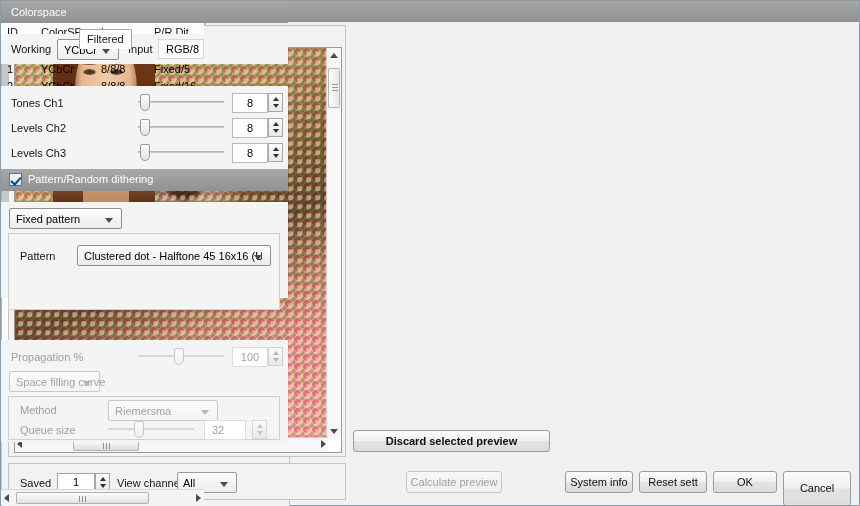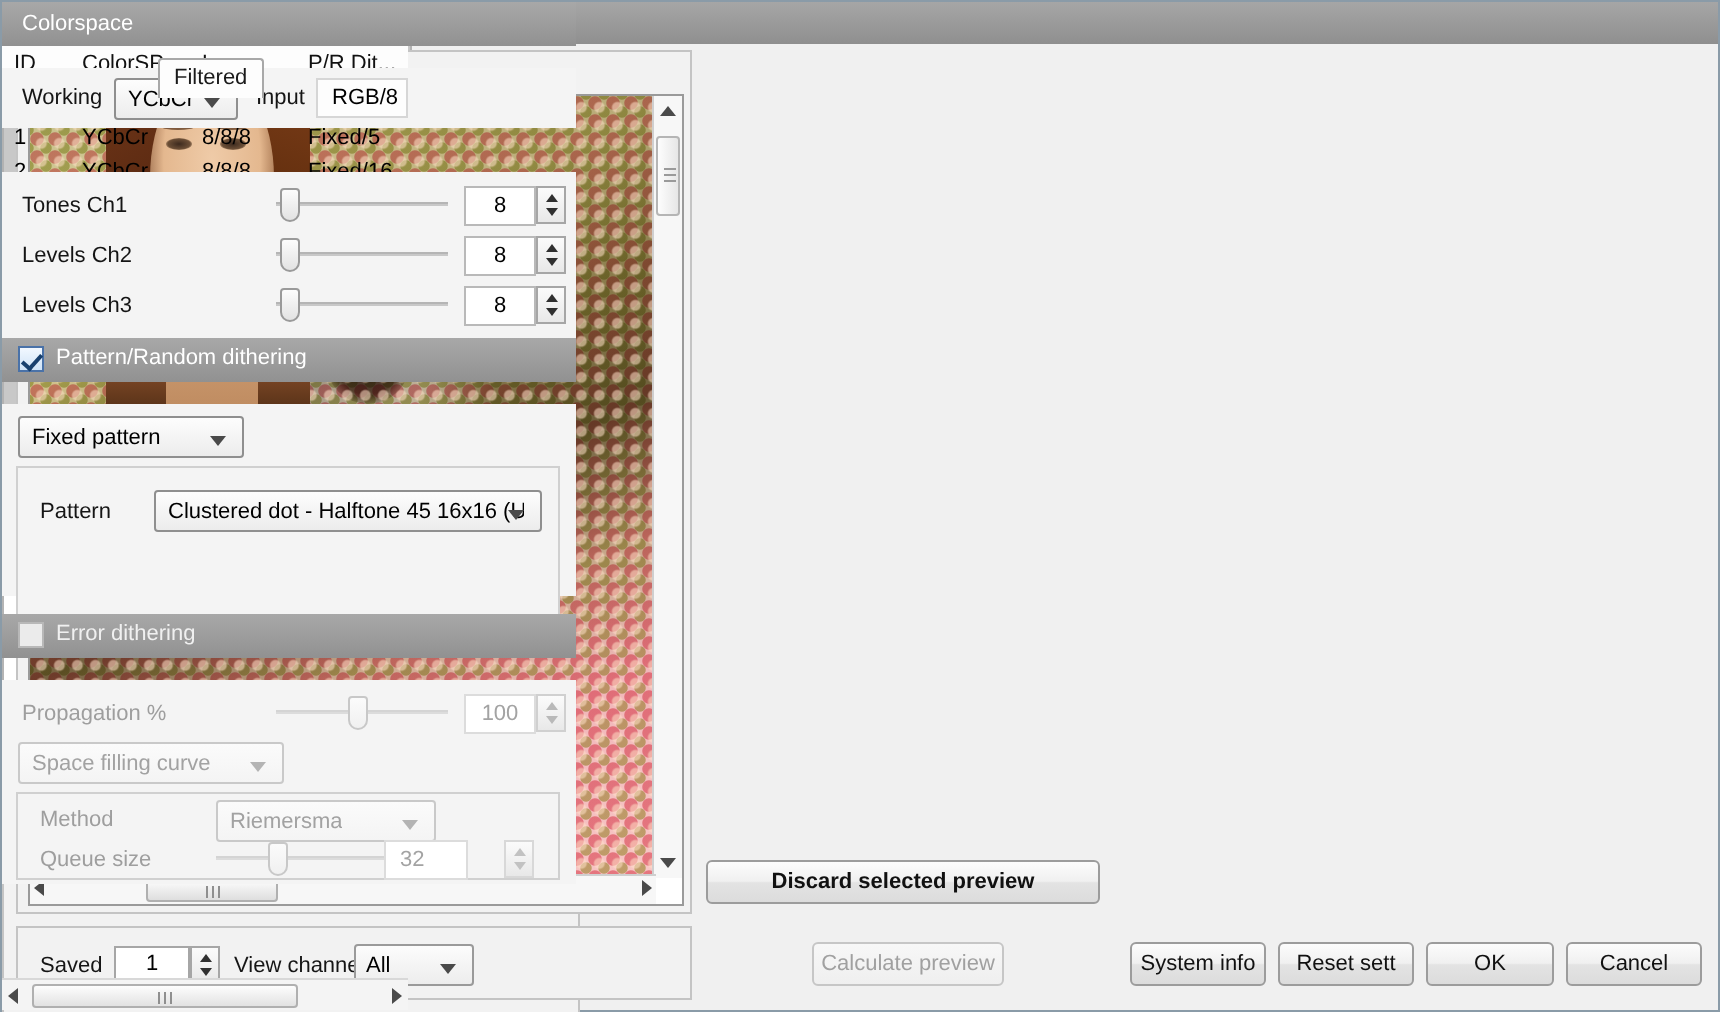--- a/index.html
+++ b/index.html
@@ -419,21 +419,21 @@
   .inner-box {
     position: absolute;
     border: 1px solid #d0d0d0;
     background: #f4f4f4;
   }
 
   
   #sysinfo-btn { left: 564px; top: 470px; width: 68px; height: 22px; }
   #reset-btn   { left: 638px; top: 470px; width: 68px; height: 22px; }
   #ok-btn      { left: 712px; top: 470px; width: 64px; height: 22px; }
-  #cancel-btn  { left: 782px; top: 470px; width: 68px; height: 22px; }
+  #cancel-btn  { left: 782px; top: 470px; width: 68px; height: 35px; }
 </style>
 </head>
 <body>
 
 <div id="app">
 
   <div id="titlebar">
     <div class="title">Ximagic ColorDither 3.8.0 ( 32 )</div>
   </div>
 
@@ -637,60 +637,56 @@
       </div>
       <div class="inner-box" style="left:7px;top:31px;width:272px;height:77px">
         <span class="lbl" style="left:11px;top:16px">Pattern</span>
         <div class="combo" style="left:68px;top:11px;width:194px">
           <span class="val" style="width:178px">Clustered dot - Halftone 45 16x16 (Ulic</span>
           <span class="arrow arr-down"></span>
         </div>
       </div>
     </div>
 
-    <div class="grp-header" style="top:306px">
-      <div class="checkbox off" style="left:8px;top:4px"></div>
-      <span class="lbl" style="left:27px;top:4px;color:#f0f0f0">Error dithering</span>
-    </div>
     <div class="grp-body" style="top:328px;height:102px">
 
       <span class="lbl dim" style="left:10px;top:11px">Propagation %</span>
       <div class="slider dim" style="left:137px;top:7px;width:86px">
         <div class="track"></div>
         <div class="thumb" style="left:36px"></div>
       </div>
       <div class="textbox numeric dim" style="left:231px;top:7px;width:36px">
         <span class="val">100</span>
       </div>
       <div class="spinner" style="left:267px;top:7px;border-color:#d0d0d0">
         <div class="sp-up">
             <span class="arrow arr-up-sm" style="border-bottom-color:#b9b9b9"></span>
           </div>
         <div class="sp-dn">
             <span class="arrow arr-down-sm" style="border-top-color:#b9b9b9"></span>
           </div>
       </div>
 
-      <div class="combo dim" style="left:8px;top:31px;width:133px">
+      <div class="combo dim" style="left:8px;top:31px;width:91px">
         <span class="val">Space filling curve</span>
         <span class="arrow arr-down"></span>
       </div>
 
       <div class="inner-box" style="left:7px;top:56px;width:272px;height:44px">
         <span class="lbl dim" style="left:11px;top:7px">Method</span>
         <div class="combo dim" style="left:99px;top:3px;width:110px">
           <span class="val">Riemersma</span>
           <span class="arrow arr-down"></span>
         </div>
         <span class="lbl dim" style="left:11px;top:27px">Queue size</span>
         <div class="slider dim" style="left:99px;top:23px;width:86px">
           <div class="track"></div>
           <div class="thumb" style="left:26px"></div>
         </div>
-        <div class="textbox numeric dim" style="left:183px;top:23px;width:42px">
+        <div class="textbox numeric dim" style="left:195px;top:23px;width:42px">
           <span class="val" style="text-align:left;left:7px">32</span>
         </div>
         <div class="spinner" style="left:243px;top:23px;border-color:#d8d8d8">
           <div class="sp-up">
               <span class="arrow arr-up-sm" style="border-bottom-color:#c2c2c2"></span>
             </div>
           <div class="sp-dn">
               <span class="arrow arr-down-sm" style="border-top-color:#c2c2c2"></span>
             </div>
         </div>

